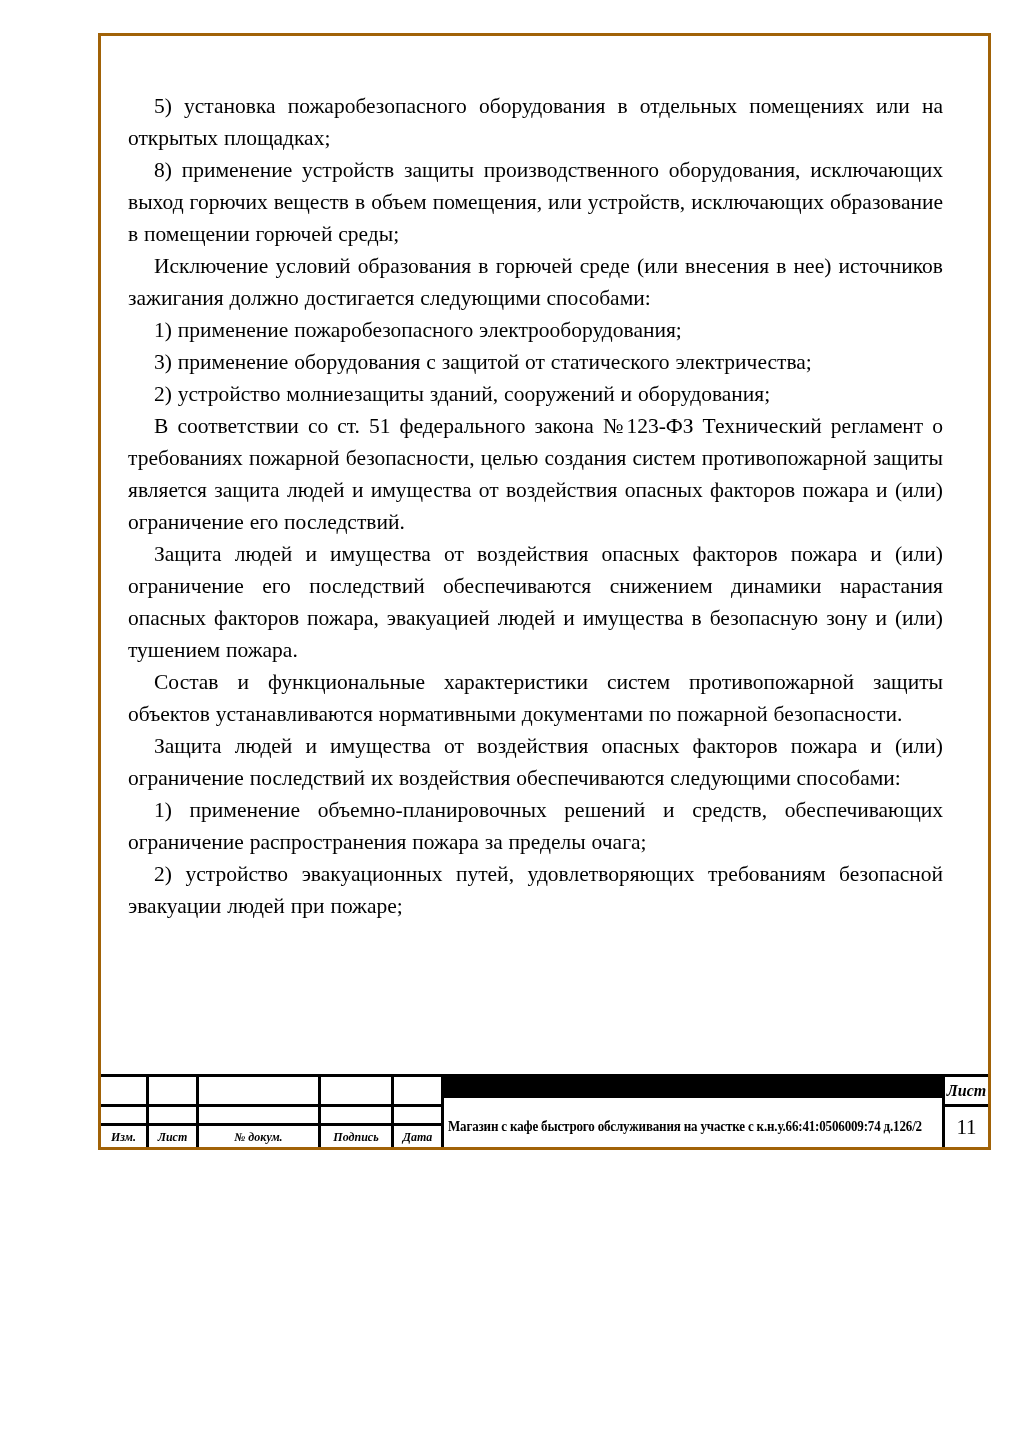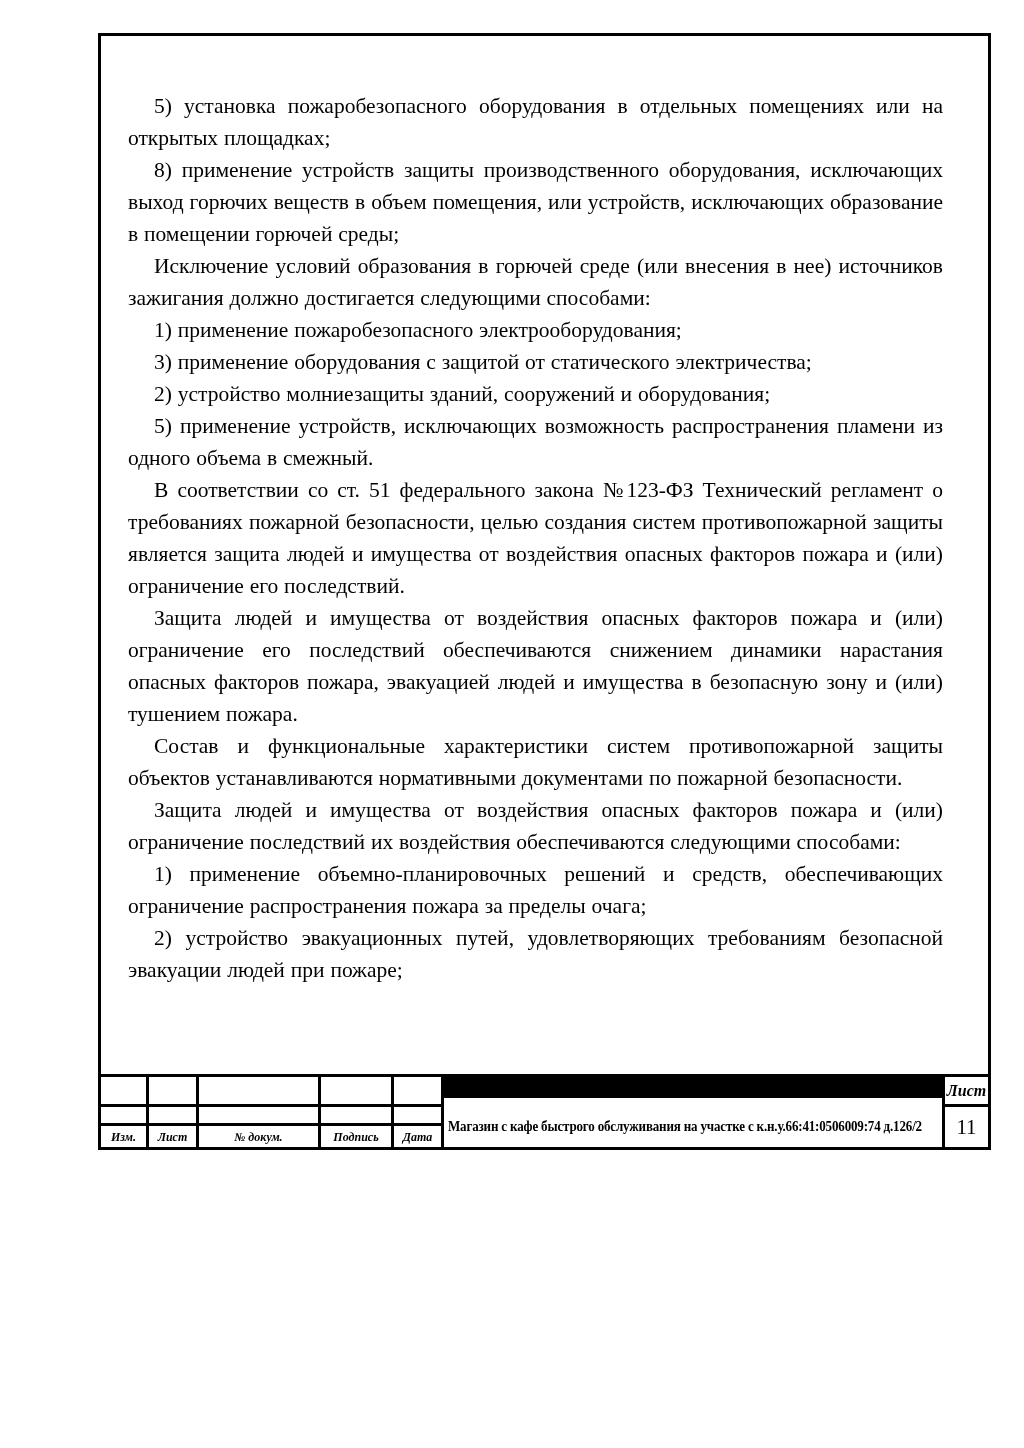--- a/index.html
+++ b/index.html
@@ -15,21 +15,21 @@
     color: #000000;
     font-family: "Liberation Serif", "DejaVu Serif", serif;
     overflow: hidden;
   }
   .frame {
     position: absolute;
     left: 98px;
     top: 33px;
     width: 893px;
     height: 1117px;
-    border: 3px solid #000000;
+    border: 3px solid #a16207;
     box-sizing: border-box;
   }
   .body-text {
     position: absolute;
     left: 27px;
     top: 54px;
     width: 815px;
   }
   .body-text p {
     margin: 0;
@@ -101,21 +101,20 @@
 <div class="page">
   <div class="frame">
 
     <div class="body-text">
       <p>5) установка пожаробезопасного оборудования в отдельных помещениях или на открытых площадках;</p>
       <p>8) применение устройств защиты производственного оборудования, исключающих выход горючих веществ в объем помещения, или устройств, исключающих образование в помещении горючей среды;</p>
       <p>Исключение условий образования в горючей среде (или внесения в нее) источников зажигания должно достигается следующими способами:</p>
       <p>1) применение пожаробезопасного электрооборудования;</p>
       <p>3) применение оборудования с защитой от статического электричества;</p>
       <p>2) устройство молниезащиты зданий, сооружений и оборудования;</p>
-      <p>5) применение устройств, исключающих возможность распространения пламени из одного объема в смежный.</p>
       <p>В соответствии со ст. 51 федерального закона №123-ФЗ Технический регламент о требованиях пожарной безопасности, целью создания систем противопожарной защиты является защита людей и имущества от воздействия опасных факторов пожара и (или) ограничение его последствий.</p>
       <p>Защита людей и имущества от воздействия опасных факторов пожара и (или) ограничение его последствий обеспечиваются снижением динамики нарастания опасных факторов пожара, эвакуацией людей и имущества в безопасную зону и (или) тушением пожара.</p>
       <p>Состав и функциональные характеристики систем противопожарной защиты объектов устанавливаются нормативными документами по пожарной безопасности.</p>
       <p>Защита людей и имущества от воздействия опасных факторов пожара и (или) ограничение последствий их воздействия обеспечиваются следующими способами:</p>
       <p>1) применение объемно-планировочных решений и средств, обеспечивающих ограничение распространения пожара за пределы очага;</p>
       <p>2) устройство эвакуационных путей, удовлетворяющих требованиям безопасной эвакуации людей при пожаре;</p>
     </div>
 
     <div class="titleblock">
 

